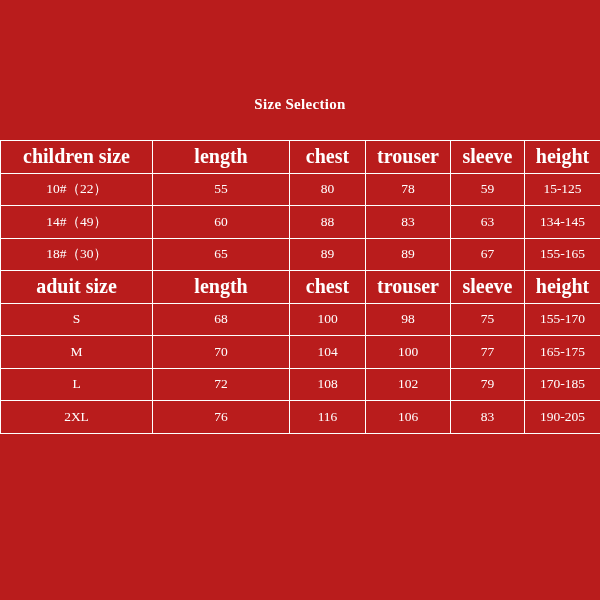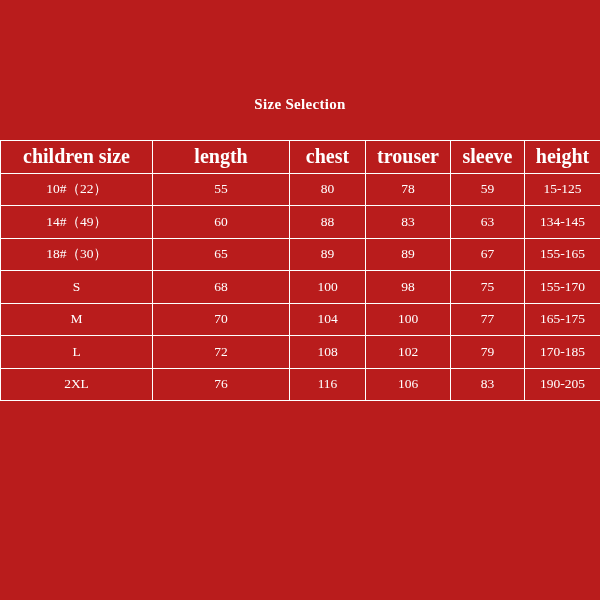--- a/index.html
+++ b/index.html
@@ -109,20 +109,28 @@
       </tr>
       <tr>
         <td>18#（30）</td>
         <td>65</td>
         <td>89</td>
         <td>89</td>
         <td>67</td>
         <td>155-165</td>
       </tr>
       <tr>
+        <td class="hdr">aduit size</td>
+        <td class="hdr">length</td>
+        <td class="hdr">chest</td>
+        <td class="hdr">trouser</td>
+        <td class="hdr">sleeve</td>
+        <td class="hdr">height</td>
+      </tr>
+      <tr>
         <td>S</td>
         <td>68</td>
         <td>100</td>
         <td>98</td>
         <td>75</td>
         <td>155-170</td>
       </tr>
       <tr>
         <td>M</td>
         <td>70</td>

